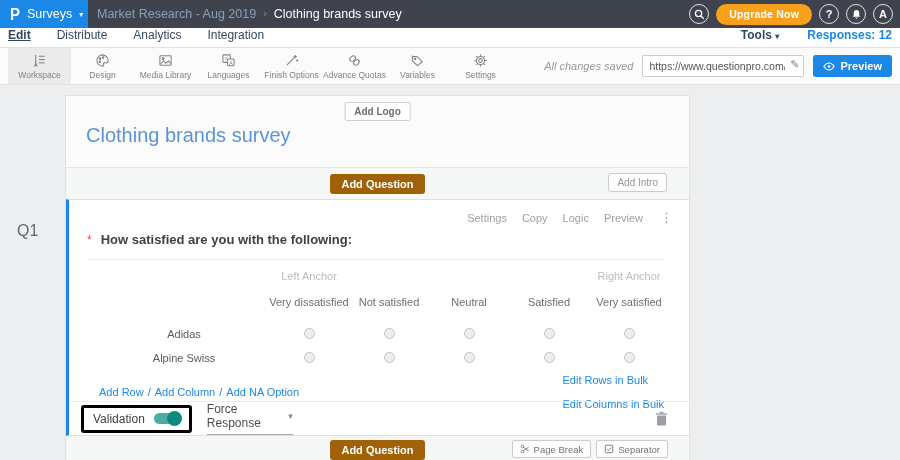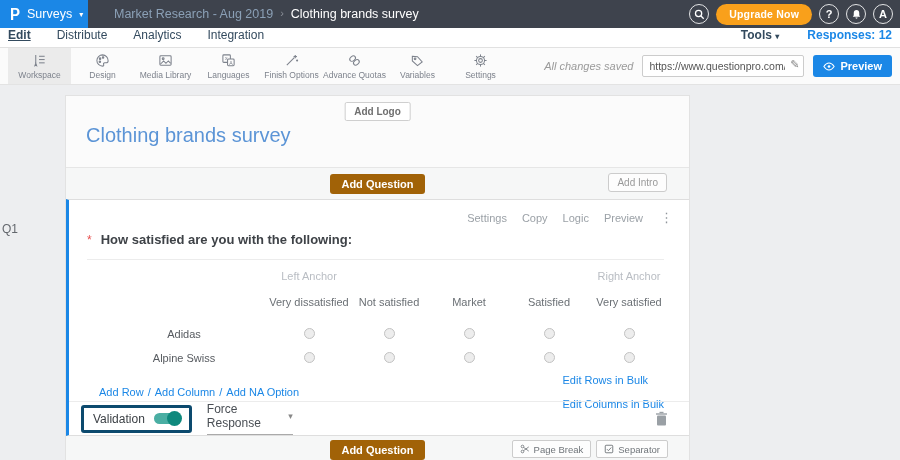--- a/index.html
+++ b/index.html
@@ -6,21 +6,21 @@
   html,body { width:900px; height:460px; }
   body { font-family:"Liberation Sans", sans-serif; overflow:hidden; background:#edeef0; }
   .page { position:relative; width:900px; height:460px; overflow:hidden; }
 
   
   .topbar { position:absolute; top:0; left:0; right:0; height:28px; background:#3e434d; display:flex; align-items:center; }
   .logo-area { width:88px; height:28px; background:#1b87e6; display:flex; align-items:center; padding-left:10px; gap:7px; color:#fff; }
   .logo-p { font-weight:bold; font-size:15px; transform:scaleY(1.05); }
   .app-name { font-size:12.5px; }
   .caret { font-size:8px; color:#fff; }
-  .breadcrumb { display:flex; gap:7px; margin-left:26px; font-size:12.5px; }
+  .breadcrumb { display:flex; gap:7px; margin-left:9px; font-size:12.5px; }
   .bc-parent { color:#8ba0b6; }
   .bc-sep { color:#8a8f98; font-size:11px; }
   .bc-current { color:#ffffff; }
   .topbar-right { margin-left:auto; display:flex; align-items:center; gap:7px; padding-right:7px; }
   .circle-btn { width:20px; height:20px; border:1.4px solid rgba(255,255,255,.85); border-radius:50%;
     display:flex; align-items:center; justify-content:center; color:#fff; font-size:11px; font-weight:bold; }
   .upgrade-btn { height:21px; background:#f9a01b; border-radius:11px; color:#fff; font-size:10.5px; font-weight:bold;
     display:flex; align-items:center; padding:0 13px; letter-spacing:.2px; }
 
   
@@ -44,21 +44,21 @@
   .saved-status { font-size:11px; font-style:italic; color:#9a9a9a; }
   .url-wrap { position:relative; }
   .url-input { width:162px; height:22px; border:1px solid #ccc; border-radius:2px; background:#fff; font-size:10.5px;
     color:#555; padding:0 18px 0 6px; font-family:"Liberation Sans", sans-serif; }
   .pencil-icon { position:absolute; right:5px; top:3px; font-size:11px; color:#888; }
   .preview-btn { height:22px; background:#1b87e6; border:none; border-radius:3px; color:#fff; font-size:11px; font-weight:bold;
     display:flex; align-items:center; gap:5px; padding:0 10px; }
 
   
   .canvas { position:absolute; top:85px; left:0; right:0; bottom:0; background:#edeef0; }
-  .q-index { position:absolute; left:2px; top:137px; font-size:12px; color:#63676d; }
+  .q-index { position:absolute; left:17px; top:137px; font-size:16px; color:#63676d; }
   .panel { position:absolute; left:65px; width:625px; top:10px; bottom:0; background:#f6f7f7; border:1px solid #e2e2e2; border-bottom:none; }
 
   .header-card { position:relative; height:72px; background:#fbfbfb; border-bottom:1px solid #e6e6e6; }
   .add-logo-btn { position:absolute; top:6px; left:50%; transform:translateX(-50%); background:#fff; border:1px solid #cfcfcf;
     border-radius:2px; font-size:10px; color:#6f6f6f; padding:3px 9px; font-weight:bold; }
   .survey-title { position:absolute; left:20px; top:28px; font-size:20px; color:#5b94d6; }
 
   .band { position:relative; height:31px; display:flex; align-items:center; justify-content:center; }
   .add-question-btn { background:#a16207; color:#fff; border:none; border-radius:3px; font-size:11px; font-weight:bold; padding:4px 11px; }
   .add-intro-btn { position:absolute; right:22px; top:5px; background:#fdfdfd; border:1px solid #ccc; border-radius:3px;
@@ -83,21 +83,21 @@
   .row-label { text-align:left; padding-left:3px; }
   .radio { display:inline-block; width:11px; height:11px; border-radius:50%; background:#ededed; border:1px solid #c2c2c2; }
 
   .links-row { position:absolute; top:174px; left:30px; right:25px; display:flex; align-items:center; font-size:11px; }
   .blue-link { color:#1b87e6; }
   .link-sep { color:#1b87e6; margin:0 4px; }
   .links-right { margin-left:auto; display:flex; gap:12px;flex-direction:column; }
 
   .validation-row { position:absolute; top:201px; left:0; right:0; bottom:0; border-top:1px solid #ececec;
     display:flex; align-items:center; padding-left:12px; }
-  .red-annotation { border:3px solid #0c4a6e; border-radius:3px; display:flex; align-items:center; gap:9px; padding:4px 8px 4px 9px; }
+  .red-annotation { border:3px solid #000000; border-radius:3px; display:flex; align-items:center; gap:9px; padding:4px 8px 4px 9px; }
   .validation-label { font-size:12px; color:#3a3f44; }
   .toggle { position:relative; width:27px; height:11px; background:#4aaea3; border-radius:6px; }
   .toggle-knob { position:absolute; right:-1px; top:-2.5px; width:15px; height:15px; border-radius:50%; background:#0f897d; }
   .force-trigger { margin-left:15px; display:flex; align-items:center; border-bottom:1px solid #aaa; padding-bottom:4px; width:86px; }
   .force-value { font-size:12px; color:#4a4f55; }
   .force-caret { margin-left:auto; font-size:9px; color:#888; }
   .trash-btn { margin-left:auto; margin-right:21px; color:#9aa0a5; display:flex; }
 
   
   .band2 { position:relative; height:27px; display:flex; align-items:center; justify-content:center; }
@@ -279,21 +279,21 @@
           <span class="cell"></span>
             <span class="cell"></span>
             <span class="cell"></span>
           <span class="cell">Right Anchor</span>
         </div>
 
         <div class="mgrid headers-row">
           <span class="cell"></span>
           <span class="cell">Very dissatisfied</span>
           <span class="cell">Not satisfied</span>
-          <span class="cell">Market</span>
+          <span class="cell">Neutral</span>
           <span class="cell">Satisfied</span>
           <span class="cell">Very satisfied</span>
         </div>
 
         <div class="mgrid matrix-row row1">
           <span class="cell row-label">Adidas</span>
           <span class="cell"><span class="radio"></span></span>
           <span class="cell"><span class="radio"></span></span>
           <span class="cell"><span class="radio"></span></span>
           <span class="cell"><span class="radio"></span></span>

